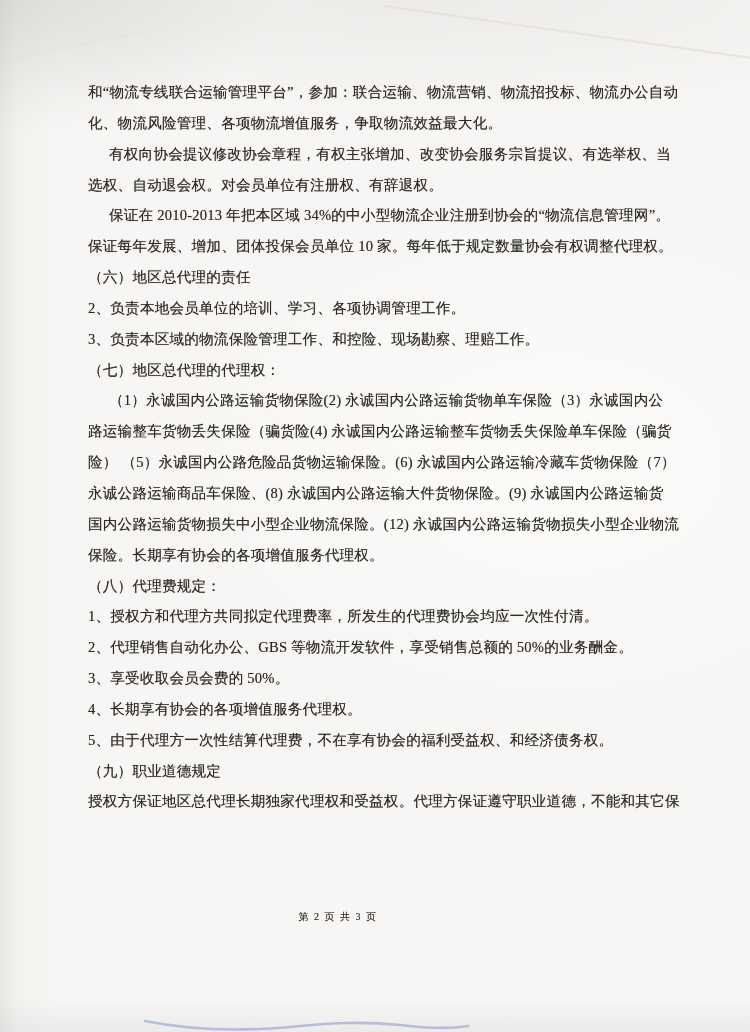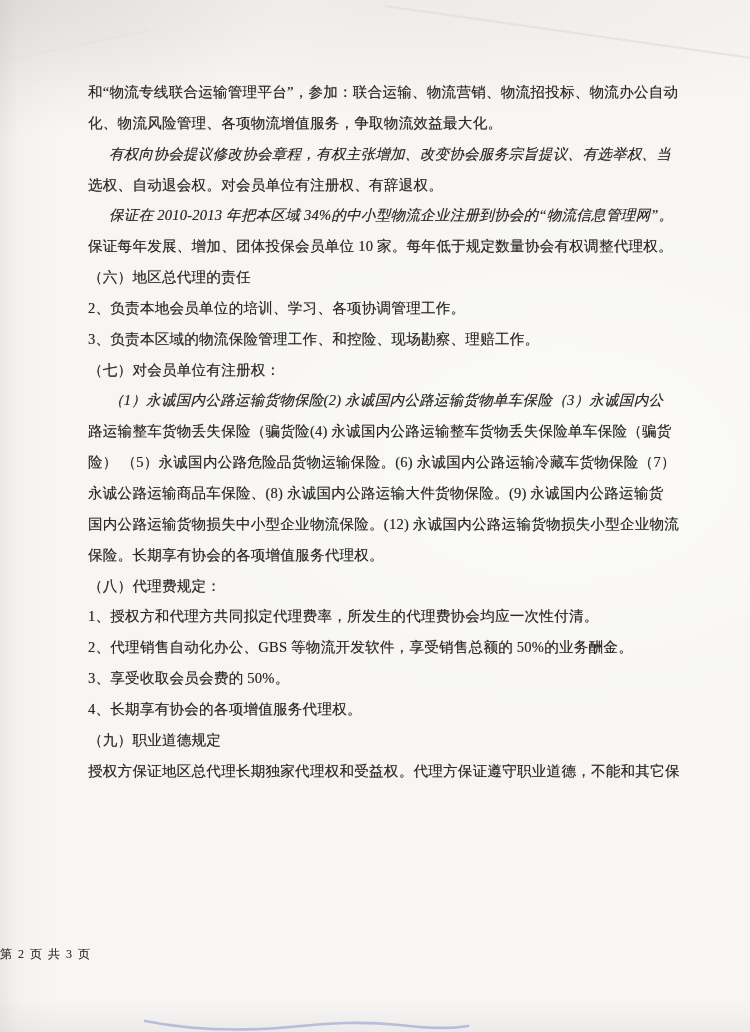--- a/index.html
+++ b/index.html
@@ -39,29 +39,28 @@
     height: 30.85px;
     line-height: 30.85px;
     font-size: 14.6px;
     letter-spacing: 0.2px;
     color: #2d2a26;
     white-space: nowrap;
     text-shadow: 0 0 0.7px rgba(45, 42, 38, 0.55);
   }
   .line.indent1 {
     text-indent: 21px;
-    font-style: italic;
   }
   .footer {
     position: absolute;
-    top: 946px;
+    top: 910px;
     left: 0;
     width: 676px;          
-    text-align: left;
-    font-size: 12px;
+    text-align: center;
+    font-size: 10px;
     letter-spacing: 1.5px;
     color: #33302c;
     text-shadow: 0 0 0.6px rgba(50, 47, 43, 0.5);
   }
 </style>
 </head>
 <body>
 
 <div class="page">
 
@@ -74,31 +73,32 @@
   <div class="textblock">
       <div class="line">和“物流专线联合运输管理平台”，参加：联合运输、物流营销、物流招投标、物流办公自动</div>
       <div class="line">化、物流风险管理、各项物流增值服务，争取物流效益最大化。</div>
       <div class="line indent1">有权向协会提议修改协会章程，有权主张增加、改变协会服务宗旨提议、有选举权、当</div>
       <div class="line">选权、自动退会权。对会员单位有注册权、有辞退权。</div>
       <div class="line indent1">保证在 2010-2013 年把本区域 34%的中小型物流企业注册到协会的“物流信息管理网”。</div>
       <div class="line">保证每年发展、增加、团体投保会员单位 10 家。每年低于规定数量协会有权调整代理权。</div>
       <div class="line">（六）地区总代理的责任</div>
       <div class="line">2、负责本地会员单位的培训、学习、各项协调管理工作。</div>
       <div class="line">3、负责本区域的物流保险管理工作、和控险、现场勘察、理赔工作。</div>
-      <div class="line">（七）对会员单位有注册权：</div>
+      <div class="line">（七）地区总代理的代理权：</div>
       <div class="line indent1">（1）永诚国内公路运输货物保险(2) 永诚国内公路运输货物单车保险（3）永诚国内公</div>
       <div class="line">路运输整车货物丢失保险（骗货险(4) 永诚国内公路运输整车货物丢失保险单车保险（骗货</div>
       <div class="line">险） （5）永诚国内公路危险品货物运输保险。(6) 永诚国内公路运输冷藏车货物保险（7）</div>
       <div class="line">永诚公路运输商品车保险、(8) 永诚国内公路运输大件货物保险。(9) 永诚国内公路运输货</div>
       <div class="line">国内公路运输货物损失中小型企业物流保险。(12) 永诚国内公路运输货物损失小型企业物流</div>
       <div class="line">保险。长期享有协会的各项增值服务代理权。</div>
       <div class="line">（八）代理费规定：</div>
       <div class="line">1、授权方和代理方共同拟定代理费率，所发生的代理费协会均应一次性付清。</div>
       <div class="line">2、代理销售自动化办公、GBS 等物流开发软件，享受销售总额的 50%的业务酬金。</div>
       <div class="line">3、享受收取会员会费的 50%。</div>
       <div class="line">4、长期享有协会的各项增值服务代理权。</div>
+      <div class="line">5、由于代理方一次性结算代理费，不在享有协会的福利受益权、和经济债务权。</div>
       <div class="line">（九）职业道德规定</div>
       <div class="line">授权方保证地区总代理长期独家代理权和受益权。代理方保证遵守职业道德，不能和其它保</div>
     </div>
 
   <div class="footer">第 2 页 共 3 页</div>
 
 </div>
 
 </body></html>

